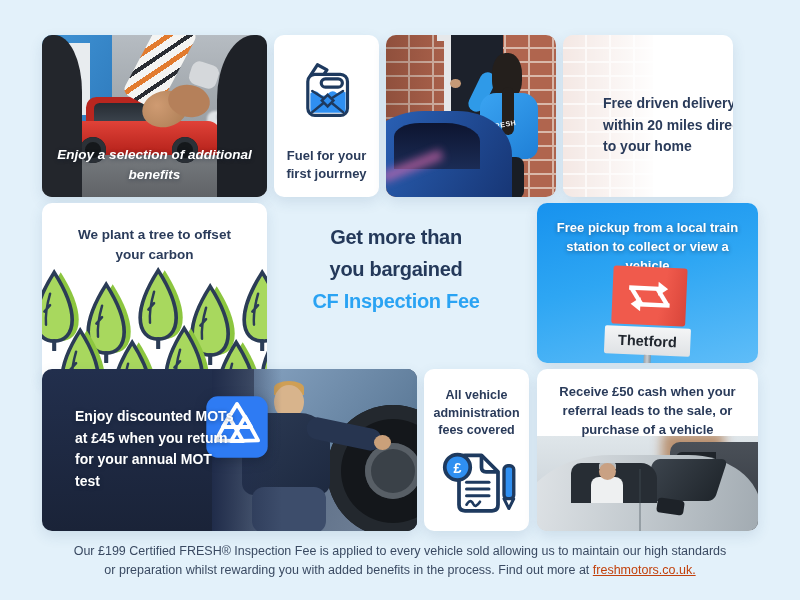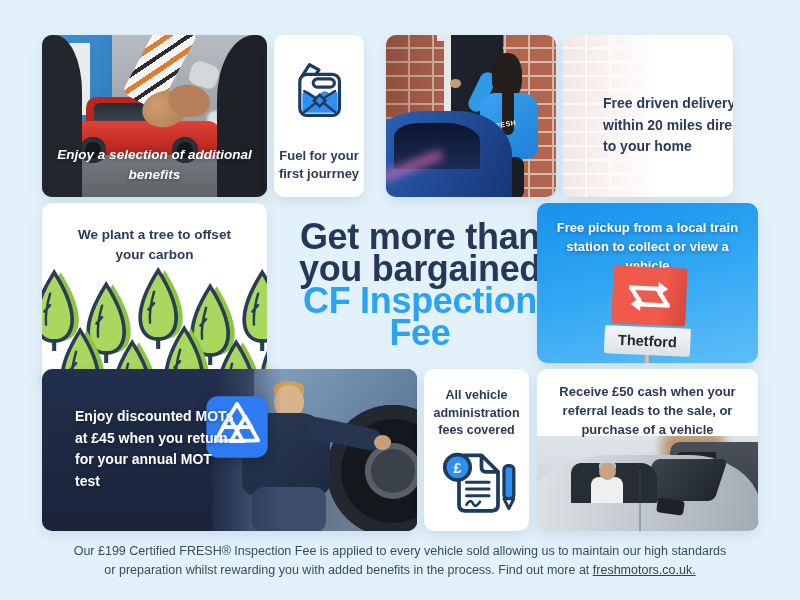--- a/index.html
+++ b/index.html
@@ -29,21 +29,21 @@
   .bn-figL{position:absolute;left:-10px;top:0;width:50px;height:162px;background:#23262c;border-radius:0 55% 0 0/0 35% 0 0;}
   .bn-figR{position:absolute;right:-12px;top:0;width:62px;height:162px;background:#1e2127;border-radius:60% 0 0 0/40% 0 0 0;}
   .hs-sleeve{position:absolute;left:98px;top:-16px;width:40px;height:88px;transform:rotate(28deg);border-radius:8px;
     background:repeating-linear-gradient(118deg,#f4f4f2 0 7px,#2a2d33 7px 11px,#f4f4f2 11px 18px,#e27b2e 18px 23px);}
   .hs-cuff{position:absolute;left:148px;top:28px;width:28px;height:24px;background:#d5d8db;border-radius:8px;transform:rotate(18deg);}
   .hs-hand1{position:absolute;left:100px;top:56px;width:46px;height:36px;background:radial-gradient(circle at 35% 35%,#cf9b72,#a87a52);border-radius:55%;transform:rotate(-14deg);}
   .hs-hand2{position:absolute;left:126px;top:50px;width:42px;height:32px;background:#b5805a;border-radius:50%;transform:rotate(10deg);}
   .benefits-label{position:absolute;left:50%;top:110px;transform:translateX(-50%);width:200px;
     font-size:13.5px;line-height:1.5;text-align:center;z-index:5;}
 
-  .card-fuel{left:274px;top:35px;width:90px;height:162px;}
+  .card-fuel{left:274px;top:35px;width:105px;height:162px;}
   .fuel-icon{position:absolute;left:50%;top:22px;transform:translateX(-50%);}
   .fuel-label{position:absolute;left:50%;top:112px;transform:translateX(-50%);width:86px;
     font-size:13px;line-height:1.35;text-align:center;}
 
   .card-dphoto{left:386px;top:35px;width:170px;height:162px;}
   .brickbg{position:absolute;inset:0;background-color:#b0654e;
     background-image:
       linear-gradient(90deg,rgba(60,25,15,.28),rgba(60,25,15,0) 45%),
       repeating-linear-gradient(180deg,transparent 0 12px,#d9b8a9 12px 14px),
       repeating-linear-gradient(90deg,transparent 0 22px,#d9b8a9 22px 24px);}
@@ -68,22 +68,22 @@
       repeating-linear-gradient(90deg,transparent 0 22px,#eedcd4 22px 24px);}
   .fade-white{position:absolute;left:0;top:0;width:100px;height:100%;background:linear-gradient(90deg,rgba(255,255,255,.25),#ffffff 95%);}
   .delivery-label{position:absolute;left:40px;top:58px;width:158px;font-size:14px;line-height:1.55;}
 
   
   .card-trees{left:42px;top:203px;width:225px;height:180px;}
   .trees-label{position:absolute;left:50%;top:22px;transform:translateX(-50%);width:165px;
     font-size:13.5px;line-height:1.5;text-align:center;z-index:3;}
   .tree{position:absolute;}
 
-  .headline{position:absolute;left:288px;top:221px;width:264px;text-align:center;
-    font-size:36px;font-weight:700;line-height:32px;color:#24395a;letter-spacing:-.3px;}
+  .headline{position:absolute;left:264px;top:221px;width:264px;text-align:center;
+    font-size:20px;font-weight:700;line-height:32px;color:#24395a;letter-spacing:-.3px;}
   .headline .hl{color:#2aa3f3;}
 
   .card-train{left:537px;top:203px;width:221px;height:160px;background:linear-gradient(165deg,#1792ee 0%,#2ea6f3 45%,#5fbdf8 100%);}
   .train-label{position:absolute;left:50%;top:16px;transform:translateX(-50%);width:192px;
     font-size:13px;line-height:1.45;text-align:center;}
   .sign{position:absolute;left:50%;top:64px;transform:translateX(-50%) rotate(2.5deg);width:86px;text-align:center;}
   .sign-red{width:74px;height:58px;margin:0 auto;background:linear-gradient(100deg,#f05a4c 65%,#d8453a);border-radius:3px;
     display:flex;align-items:center;justify-content:center;}
   .sign-plate{width:86px;height:28px;margin:2px auto 0;background:linear-gradient(#f4f5f6,#dfe2e5);border-radius:2px;
     display:flex;align-items:center;justify-content:center;font-size:14.5px;font-weight:700;color:#20262e;}
@@ -123,21 +123,21 @@
   .rf-window{position:absolute;left:52px;top:8px;width:86px;height:40px;background:#272d34;border-radius:10px 16px 0 0;overflow:hidden;}
   .rf-shirt{position:absolute;left:20px;top:14px;width:32px;height:28px;background:#eef0f1;border-radius:8px 8px 0 0;}
   .rf-head{position:absolute;left:28px;top:0px;width:17px;height:17px;background:#c9a183;border-radius:50%;}
   .rf-hair{position:absolute;left:28px;top:-2px;width:17px;height:8px;background:#b8bcbe;border-radius:50% 50% 0 0;}
   .rf-mirror{position:absolute;left:138px;top:44px;width:27px;height:15px;background:#1d2228;border-radius:4px;transform:rotate(8deg);}
   .rf-seam{position:absolute;left:120px;top:14px;width:2px;height:62px;background:rgba(70,80,90,.35);}
 
   
   .footer{position:absolute;left:0;top:542px;width:800px;text-align:center;
     color:#3a4a62;font-size:12.5px;line-height:1.55;}
-  .footer a{color:#404040;text-decoration:underline;margin-top:16px;}
+  .footer a{color:#c2410c;text-decoration:underline;margin-top:16px;}
 </style>
 </head>
 <body>
 
 <div class="page">
 
   <div class="card card-benefits">
     <div class="bn-store">
         <div class="bn-door"></div>
       </div>

